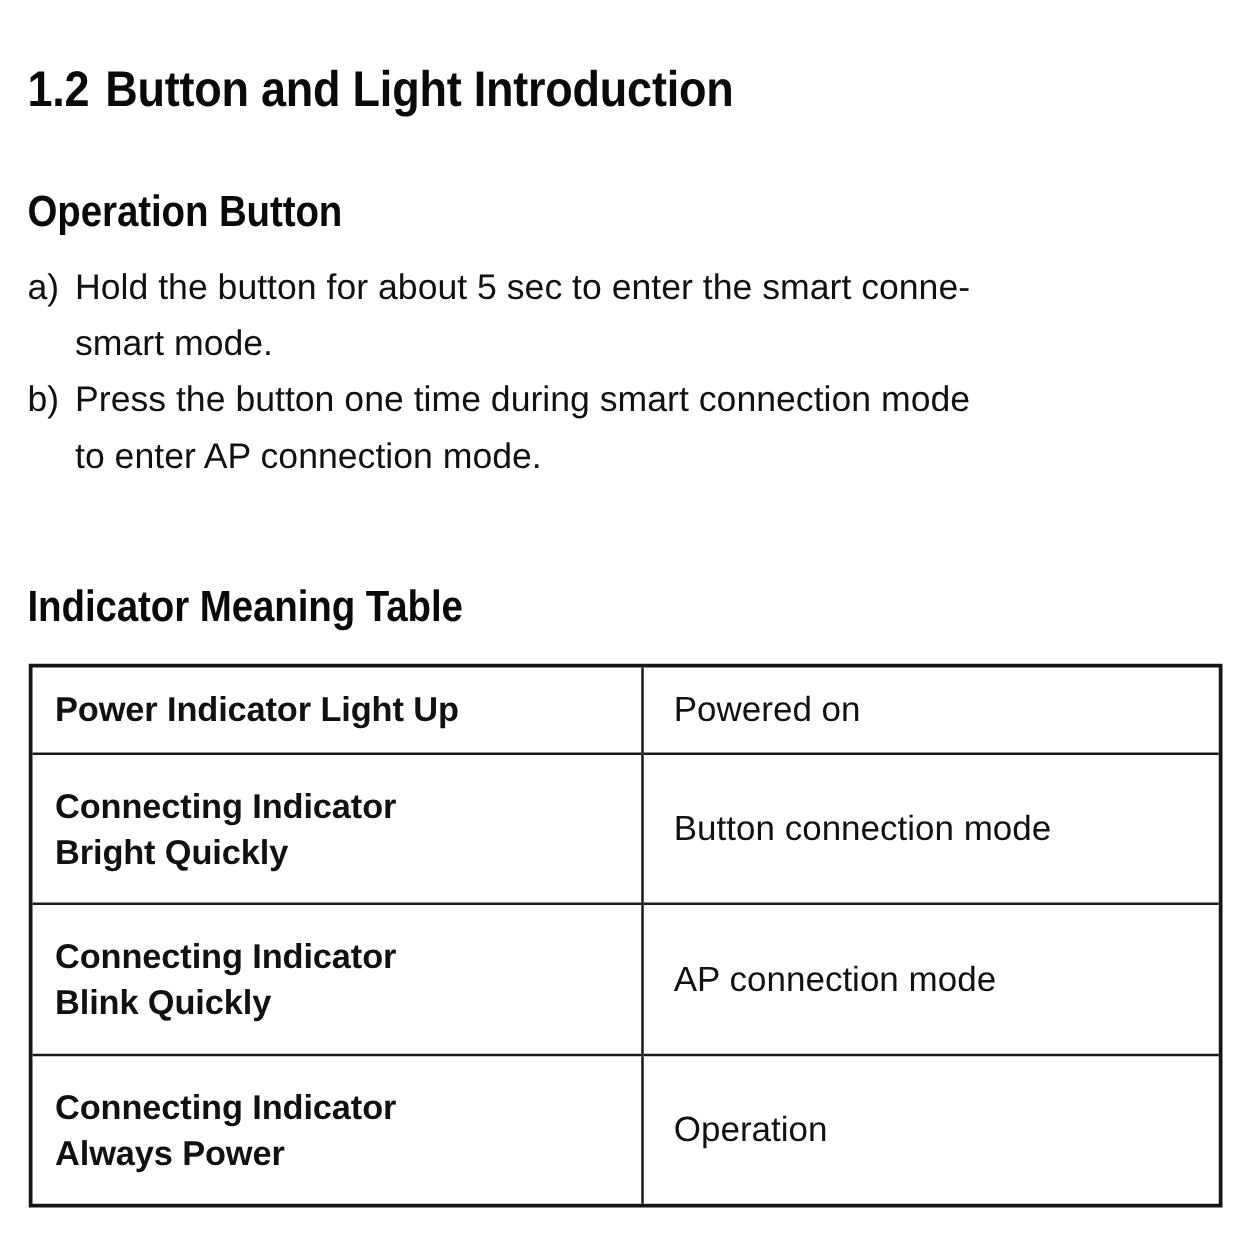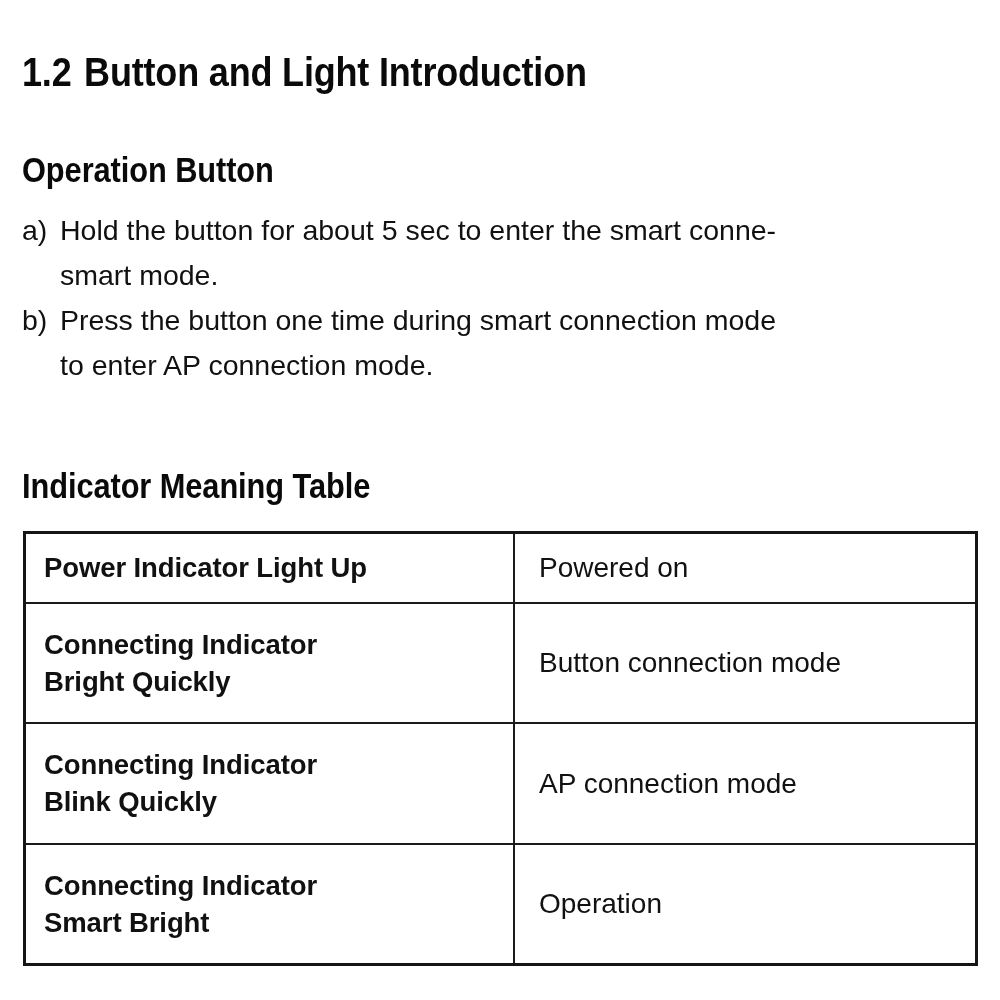--- a/index.html
+++ b/index.html
@@ -173,21 +173,21 @@
         <tr>
           <td class="c-label">
             <span class="ln">Connecting Indicator</span>
             <span class="ln">Blink Quickly</span>
           </td>
           <td class="c-value">AP connection mode</td>
         </tr>
         <tr>
           <td class="c-label">
             <span class="ln">Connecting Indicator</span>
-            <span class="ln">Smart Bright</span>
+            <span class="ln">Always Power</span>
           </td>
           <td class="c-value">Operation</td>
         </tr>
       </tbody>
     </table>
   </div>
 
 </div>
 
 </body></html>

